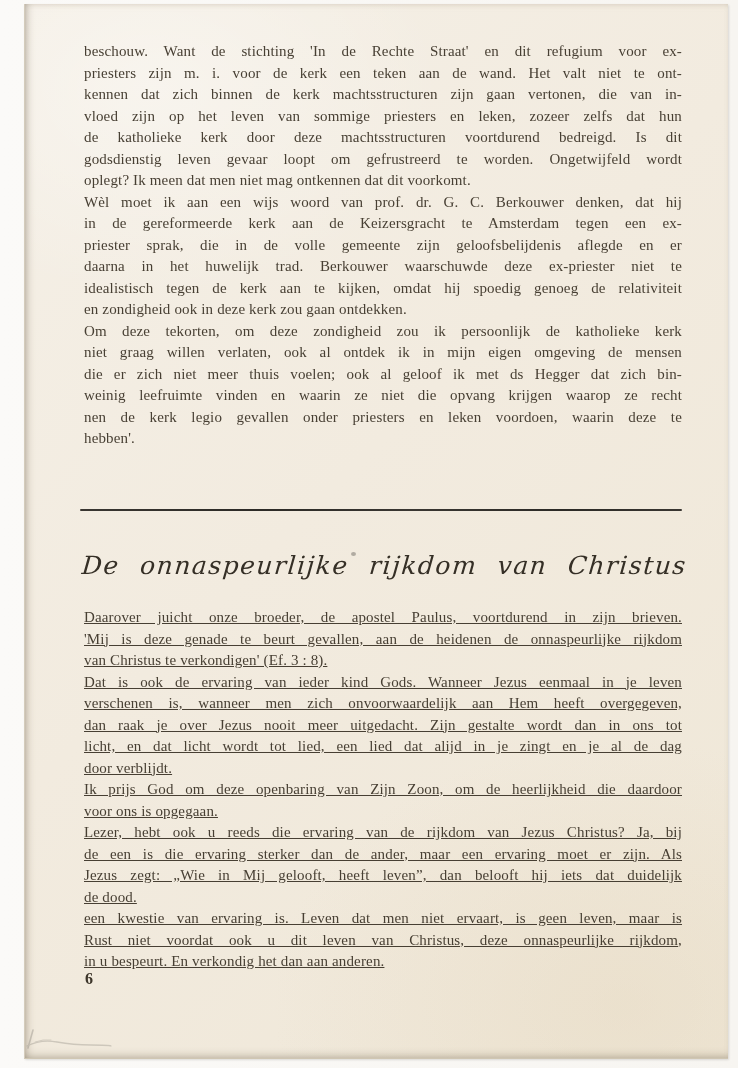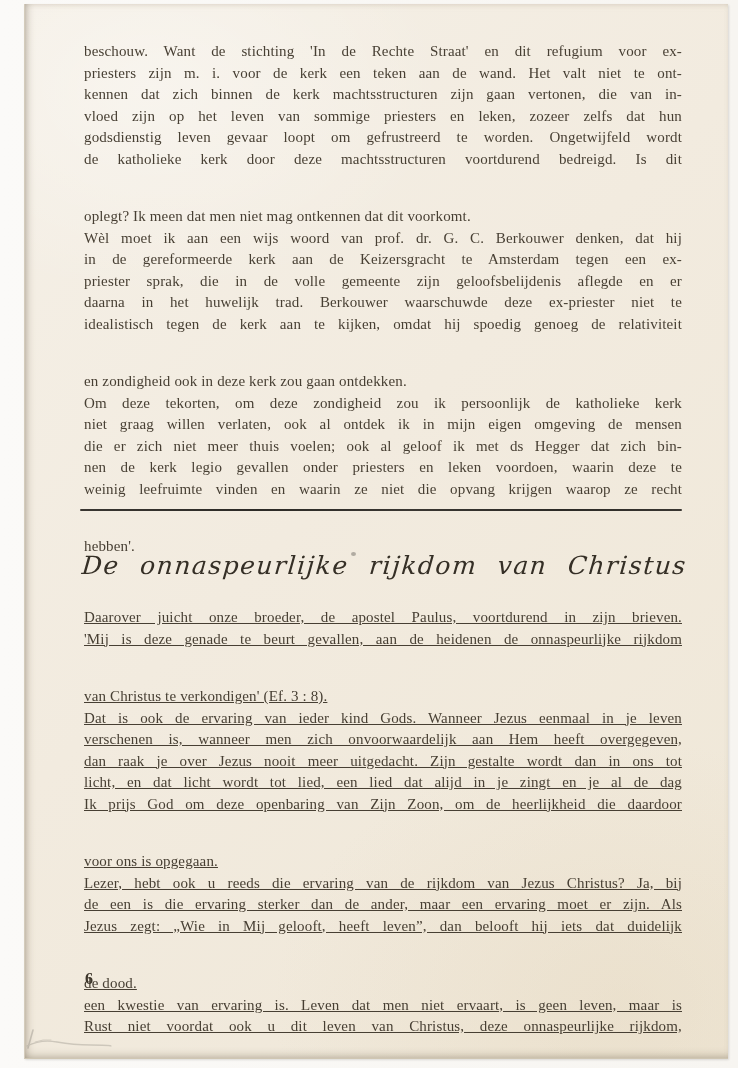--- a/index.html
+++ b/index.html
@@ -45,21 +45,20 @@
   .block2 { top: 603px; text-decoration: underline; }
   .line {
     height: 21.5px;
     line-height: 21.5px;
     text-align: justify;
     text-align-last: justify;
     white-space: nowrap;
   }
   .line.pend {
     text-align-last: left;
-    margin-top: 36px;
   }
   .divider {
     position: absolute;
     left: 55px;
     top: 505px;
     width: 602px;
     height: 2px;
     background: linear-gradient(90deg, #393631 0%, #2c2a26 30%, #3a3732 55%, #2c2a26 80%, #393631 100%);
     border-radius: 1px;
   }
@@ -106,51 +105,52 @@
 <body>
 
 <div class="scan">
   <div class="page">
 
     <div class="textblock block1">
         <div class="line">beschouw. Want de stichting 'In de Rechte Straat' en dit refugium voor ex-</div>
         <div class="line">priesters zijn m. i. voor de kerk een teken aan de wand. Het valt niet te ont-</div>
         <div class="line">kennen dat zich binnen de kerk machtsstructuren zijn gaan vertonen, die van in-</div>
         <div class="line">vloed zijn op het leven van sommige priesters en leken, zozeer zelfs dat hun</div>
+        <div class="line">de katholieke kerk door deze machtsstructuren voortdurend bedreigd. Is dit</div>
         <div class="line">godsdienstig leven gevaar loopt om gefrustreerd te worden. Ongetwijfeld wordt</div>
-        <div class="line">de katholieke kerk door deze machtsstructuren voortdurend bedreigd. Is dit</div>
         <div class="line pend">oplegt? Ik meen dat men niet mag ontkennen dat dit voorkomt.</div>
         <div class="line">Wèl moet ik aan een wijs woord van prof. dr. G. C. Berkouwer denken, dat hij</div>
         <div class="line">in de gereformeerde kerk aan de Keizersgracht te Amsterdam tegen een ex-</div>
         <div class="line">priester sprak, die in de volle gemeente zijn geloofsbelijdenis aflegde en er</div>
         <div class="line">daarna in het huwelijk trad. Berkouwer waarschuwde deze ex-priester niet te</div>
         <div class="line">idealistisch tegen de kerk aan te kijken, omdat hij spoedig genoeg de relativiteit</div>
         <div class="line pend">en zondigheid ook in deze kerk zou gaan ontdekken.</div>
         <div class="line">Om deze tekorten, om deze zondigheid zou ik persoonlijk de katholieke kerk</div>
         <div class="line">niet graag willen verlaten, ook al ontdek ik in mijn eigen omgeving de mensen</div>
         <div class="line">die er zich niet meer thuis voelen; ook al geloof ik met ds Hegger dat zich bin-</div>
+        <div class="line">weinig leefruimte vinden en waarin ze niet die opvang krijgen waarop ze recht</div>
         <div class="line">nen de kerk legio gevallen onder priesters en leken voordoen, waarin deze te</div>
-        <div class="line">weinig leefruimte vinden en waarin ze niet die opvang krijgen waarop ze recht</div>
         <div class="line pend">hebben'.</div>
       </div>
 
     <div class="divider"></div>
 
     <div class="ink-dot"></div>
 
     <h1 class="heading">De onnaspeurlijke rijkdom van Christus</h1>
 
     <div class="textblock block2">
         <div class="line">Daarover juicht onze broeder, de apostel Paulus, voortdurend in zijn brieven.</div>
         <div class="line">'Mij is deze genade te beurt gevallen, aan de heidenen de onnaspeurlijke rijkdom</div>
         <div class="line pend">van Christus te verkondigen' (Ef. 3 : 8).</div>
         <div class="line">Dat is ook de ervaring van ieder kind Gods. Wanneer Jezus eenmaal in je leven</div>
         <div class="line">verschenen is, wanneer men zich onvoorwaardelijk aan Hem heeft overgegeven,</div>
         <div class="line">dan raak je over Jezus nooit meer uitgedacht. Zijn gestalte wordt dan in ons tot</div>
         <div class="line">licht, en dat licht wordt tot lied, een lied dat alijd in je zingt en je al de dag</div>
+        <div class="line pend">door verblijdt.</div>
         <div class="line">Ik prijs God om deze openbaring van Zijn Zoon, om de heerlijkheid die daardoor</div>
         <div class="line pend">voor ons is opgegaan.</div>
         <div class="line">Lezer, hebt ook u reeds die ervaring van de rijkdom van Jezus Christus? Ja, bij</div>
         <div class="line">de een is die ervaring sterker dan de ander, maar een ervaring moet er zijn. Als</div>
         <div class="line">Jezus zegt: „Wie in Mij gelooft, heeft leven”, dan belooft hij iets dat duidelijk</div>
         <div class="line pend">de dood.</div>
         <div class="line">een kwestie van ervaring is. Leven dat men niet ervaart, is geen leven, maar is</div>
         <div class="line">Rust niet voordat ook u dit leven van Christus, deze onnaspeurlijke rijkdom,</div>
         <div class="line pend">in u bespeurt. En verkondig het dan aan anderen.</div>
       </div>

